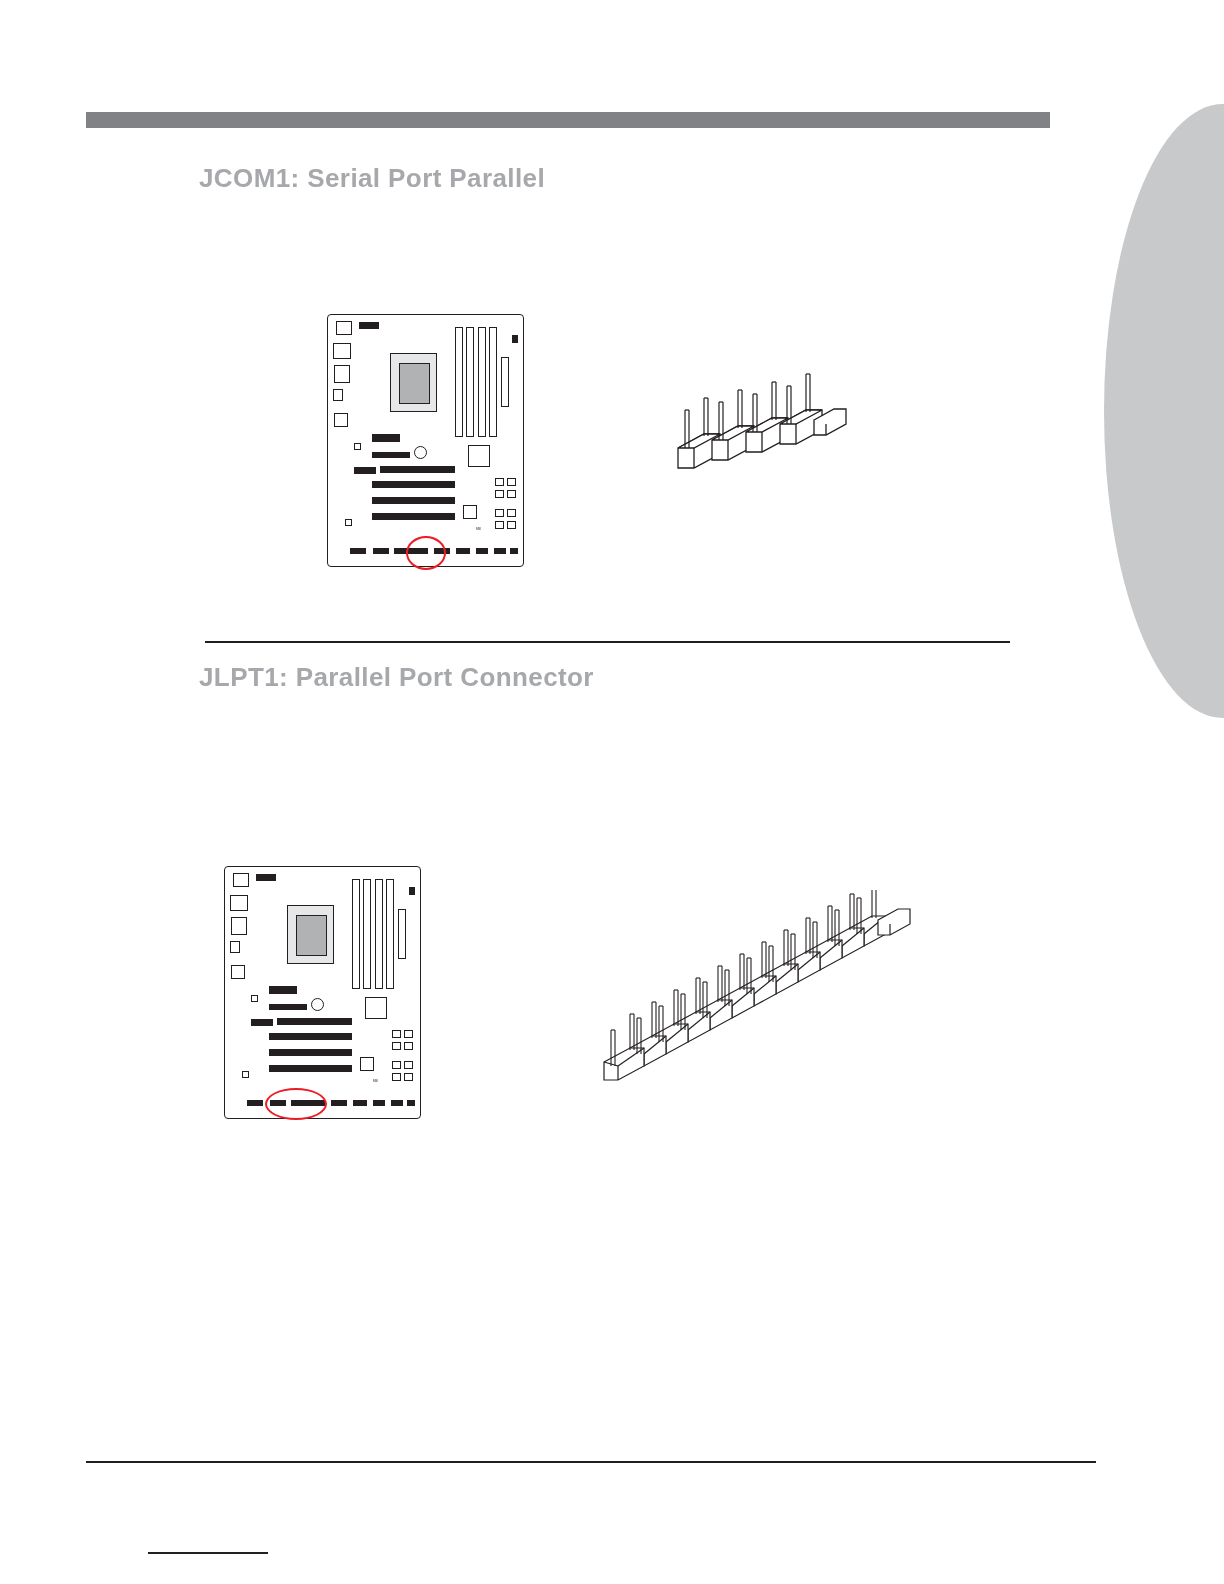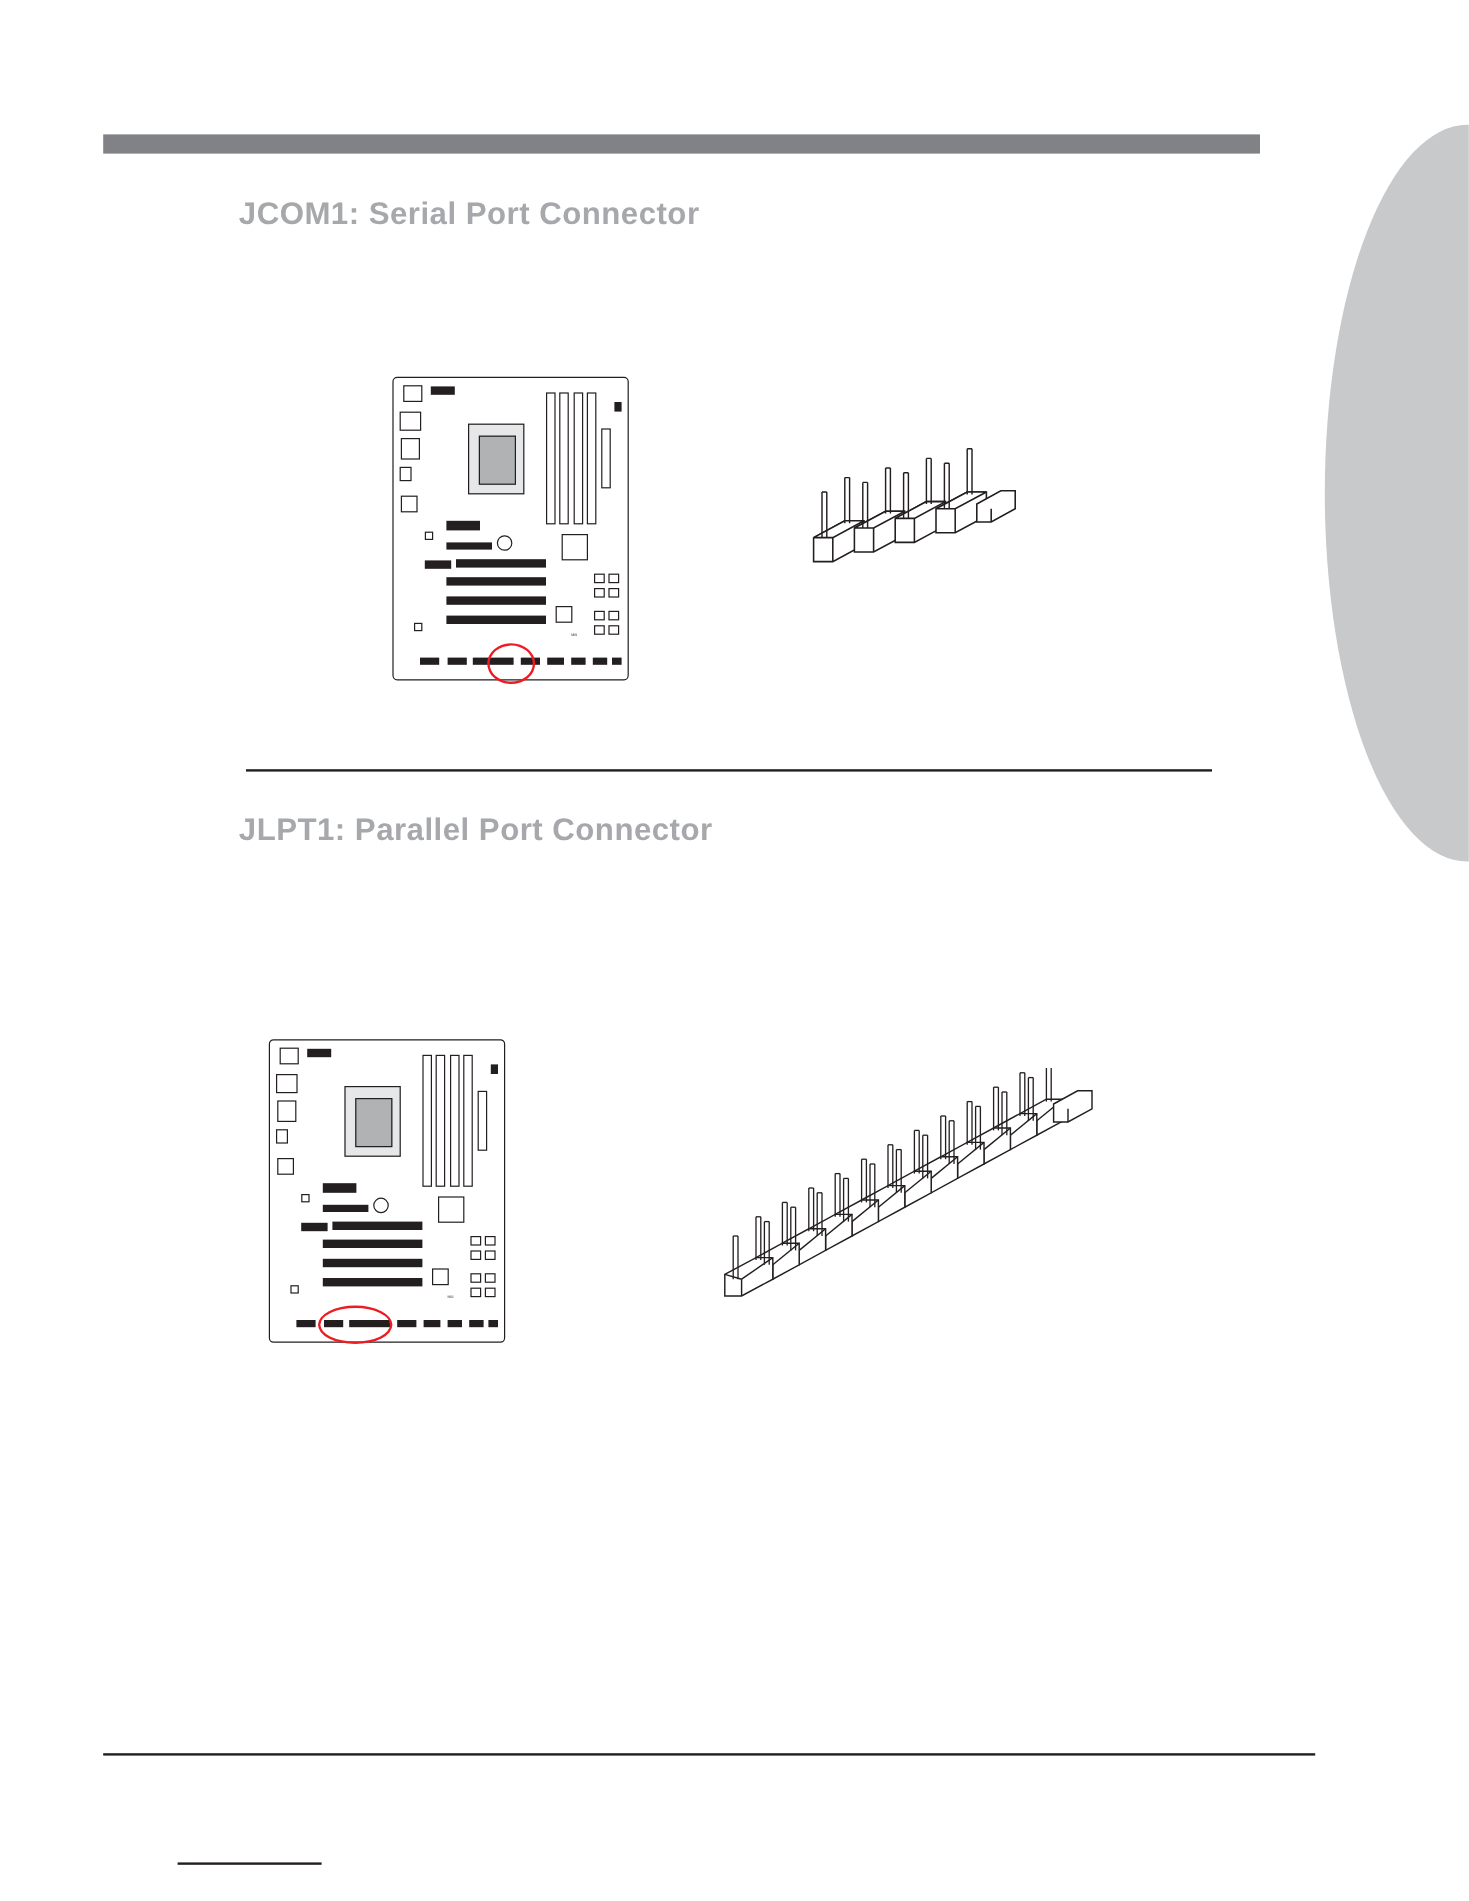--- a/index.html
+++ b/index.html
@@ -62,21 +62,21 @@
   
   .heading {
     position: absolute;
     font-size: 26px;
     font-weight: bold;
     letter-spacing: 0.4px;
     color: #a6a8ab;
     white-space: nowrap;
   }
   #heading-serial { left: 199px; top: 163px; }
-  #heading-parallel { left: 199px; top: 662px; margin-top: 14px; }
+  #heading-parallel { left: 199px; top: 662px; }
 
   
   .board {
     position: absolute;
     background: #ffffff;
     border: 1.6px solid #231f20;
     border-radius: 4px;
   }
   #board-serial {
     left: 327px;
@@ -170,21 +170,21 @@
 </style>
 </head>
 <body>
 
 <div class="top-rule"></div>
 <div class="side-arc"></div>
 <div class="bottom-rule"></div>
 <div class="footer-mark"></div>
 <div class="mid-rule"></div>
 
-<div class="heading" id="heading-serial">JCOM1: Serial Port Connector</div>
+<div class="heading" id="heading-serial">JCOM1: Serial Port Parallel</div>
 
 <div class="board" id="board-serial">
 
   <div class="part" style="left:8px; top:6px; width:16px; height:14px;"></div>
   <div class="part solid" style="left:31px; top:7px; width:20px; height:7px;"></div>
   <div class="part" style="left:5px; top:28px; width:18px; height:16px;"></div>
   <div class="part" style="left:6px; top:50px; width:16px; height:18px;"></div>
   <div class="part" style="left:5px; top:74px; width:10px; height:12px;"></div>
   <div class="part" style="left:6px; top:98px; width:14px; height:14px;"></div>
 

